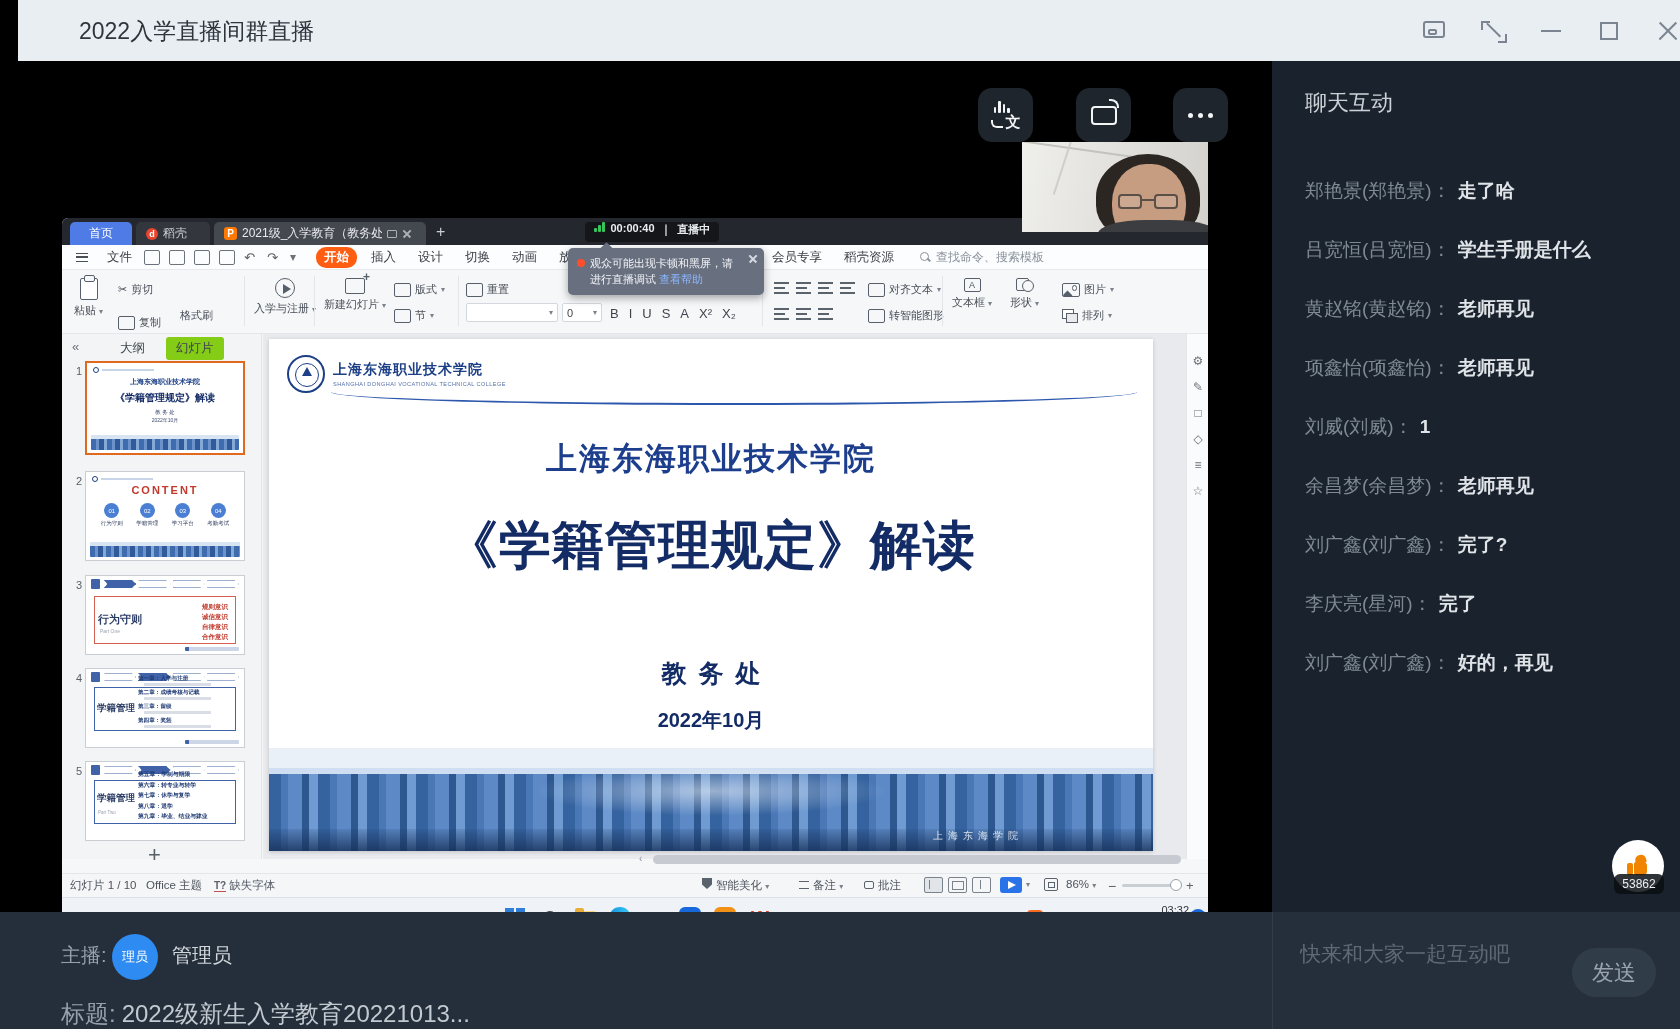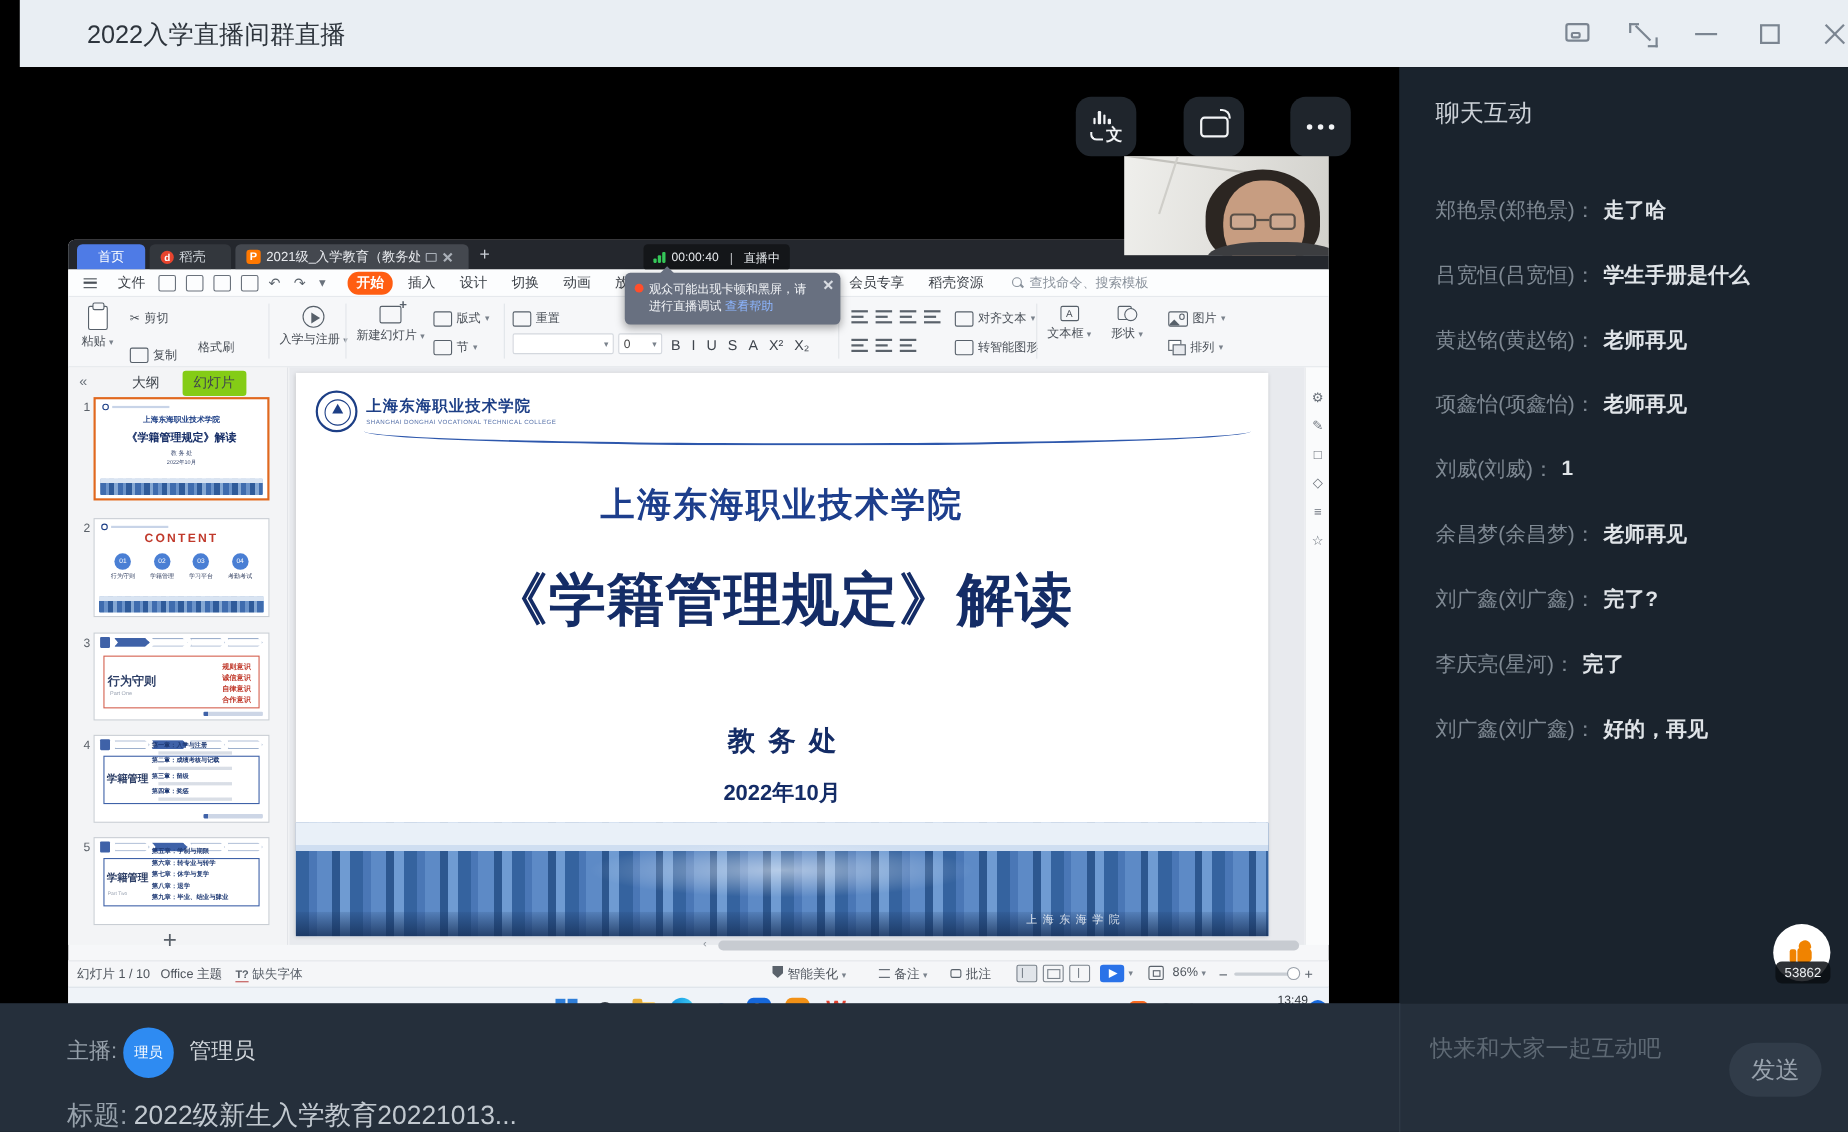--- a/index.html
+++ b/index.html
@@ -64,22 +64,22 @@
   #tab-docer { left:74px; width:74px; background:#33373d; color:#cdd2d8; }
   #tab-doc { left:152px; width:212px; background:#44484f; color:#e8eaee; }
   .docer-ic { width:12px; height:12px; border-radius:50%; background:#e8442e; color:#fff; font-size:9px; font-weight:700; display:flex; align-items:center; justify-content:center; }
   .ppt-ic { width:13px; height:13px; border-radius:3px; background:#ff7800; color:#fff; font-size:10px; font-weight:700; display:flex; align-items:center; justify-content:center; }
   .tab-doc-label { max-width:140px; overflow:hidden; white-space:nowrap; }
   .mini-mon { position:relative; width:10px; height:8px; border:1.4px solid #aab0b8; border-radius:1px; }
   .tab-x { position:relative; width:10px; height:10px; }
   .tab-x::before,.tab-x::after { content:""; position:absolute; left:0; top:4px; width:10px; height:1.6px; background:#aab0b8; }
   .tab-x::before { transform:rotate(45deg);} .tab-x::after { transform:rotate(-45deg);}
   #tab-new { position:absolute; left:374px; top:5px; color:#c9ced5; font-size:16px; cursor:pointer; }
-  #live-pill { position:absolute; left:523px; top:4px; height:20px; padding:12px 9px; border-radius:4px; background:#141619;
-    display:flex; align-items:center; gap:6px; color:#e9ecef; font-size:11px; }
+  #live-pill { position:absolute; left:523px; top:4px; height:20px; padding:0 9px; border-radius:4px; background:#141619;
+    display:flex; align-items:flex-start; gap:6px; color:#e9ecef; font-size:11px;font-weight:bold; }
   .lbars { display:flex; align-items:flex-end; gap:1.5px; height:10px; }
   .lbars i { width:2.5px; background:#35c759; border-radius:1px; }
 
   
   #wps-menubar { position:absolute; left:0; top:27px; width:1146px; height:25px; background:#fcfdfe; border-bottom:1px solid #e6e9ed;
     display:flex; align-items:center; font-size:12.5px; color:#3c4148; }
   .mfile { display:flex; align-items:center; gap:19px; margin-left:14px; cursor:pointer; }
   .hamb { width:12px; height:9px; border-top:1.6px solid #4a5058; border-bottom:1.6px solid #4a5058; position:relative; }
   .hamb::after { content:""; position:absolute; left:0; top:2.7px; width:12px; height:1.6px; background:#4a5058; }
   .qicons { display:flex; gap:9px; margin-left:12px; color:#5a626b; font-size:12px; }
@@ -783,21 +783,21 @@
             <i></i>
           </span>
         </div>
       <div class="tray" style="left:1011px;width:18px">
           <span class="vol"></span>
         </div>
       <div class="tray" style="left:1033px;width:20px">
           <span class="batt"></span>
         </div>
       <div id="clock">
-        <div>13:49</div>
+        <div>03:32</div>
         <div>2022/10/13</div>
       </div>
       <div id="tray-badge">1</div>
     </div>
   </div>
 
   <div id="webcam">
     <span class="ceil1"></span>
       <span class="ceil2"></span>
     <span class="hair"></span>

